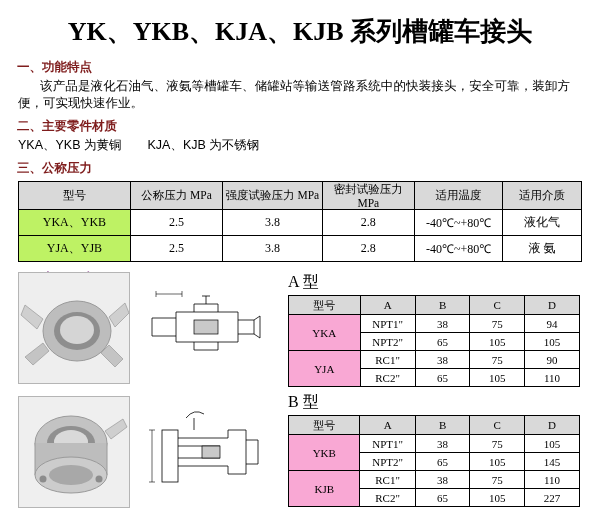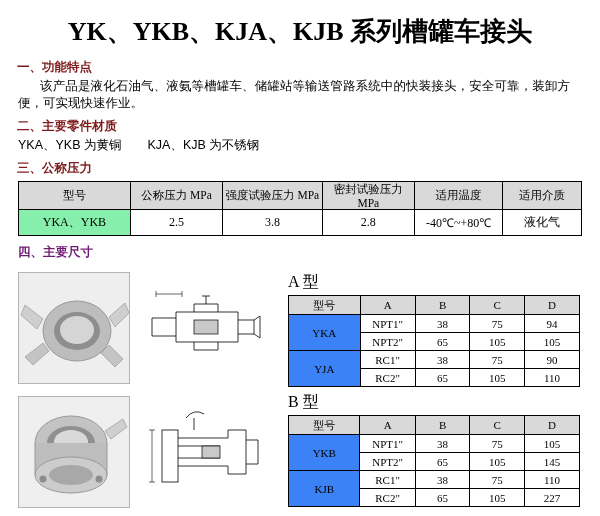--- a/index.html
+++ b/index.html
@@ -80,21 +80,21 @@
   }
   table.param td {
     height: 25px;
   }
   table.param tr.head td {
     background: #d9d9d9;
     font-size: 11.5px;
   }
   table.param td.model {
     width: 120px;
-    background: #86efac;
+    background: #bef264;
   }
   table.param td.c1 { width: 100px; }
   table.param td.c2 { width: 108px; }
   table.param td.c3 { width: 100px; }
   table.param td.c4 { width: 90px; }
   table.param td.c5 { width: 86px; }
 
   .sizes-head {
     color: #701a75;
     font-weight: bold;
@@ -142,21 +142,21 @@
   }
   table.dim td {
     height: 17px;
   }
   table.dim tr.head td {
     background: #d9d9d9;
     height: 18px;
   }
   table.dim td.mdl {
     width: 72px;
-    background: #3b82f6;
+    background: #f9a8d4;
   }
   table.dim td.v { width: 55px; }
 
   svg { display: block; }
 </style>
 </head>
 <body>
 
 <div class="page">
 
@@ -183,20 +183,28 @@
         <td class="c4">适用温度</td>
         <td class="c5">适用介质</td>
       </tr>
       <tr>
         <td class="model">YKA、YKB</td>
         <td class="c1">2.5</td>
         <td class="c2">3.8</td>
         <td class="c3">2.8</td>
         <td class="c4">-40℃~+80℃</td>
         <td class="c5">液化气</td>
+      </tr>
+      <tr>
+        <td class="model">YJA、YJB</td>
+        <td class="c1">2.5</td>
+        <td class="c2">3.8</td>
+        <td class="c3">2.8</td>
+        <td class="c4">-40℃~+80℃</td>
+        <td class="c5">液  氨</td>
       </tr>
     </tbody>
       </table>
   </div>
 
   <div class="sizes-head">四、主要尺寸</div>
 
   <div class="block" style="top:272px;">
     <div class="photo">
       <svg width="110" height="110" viewBox="0 0 110 110">

